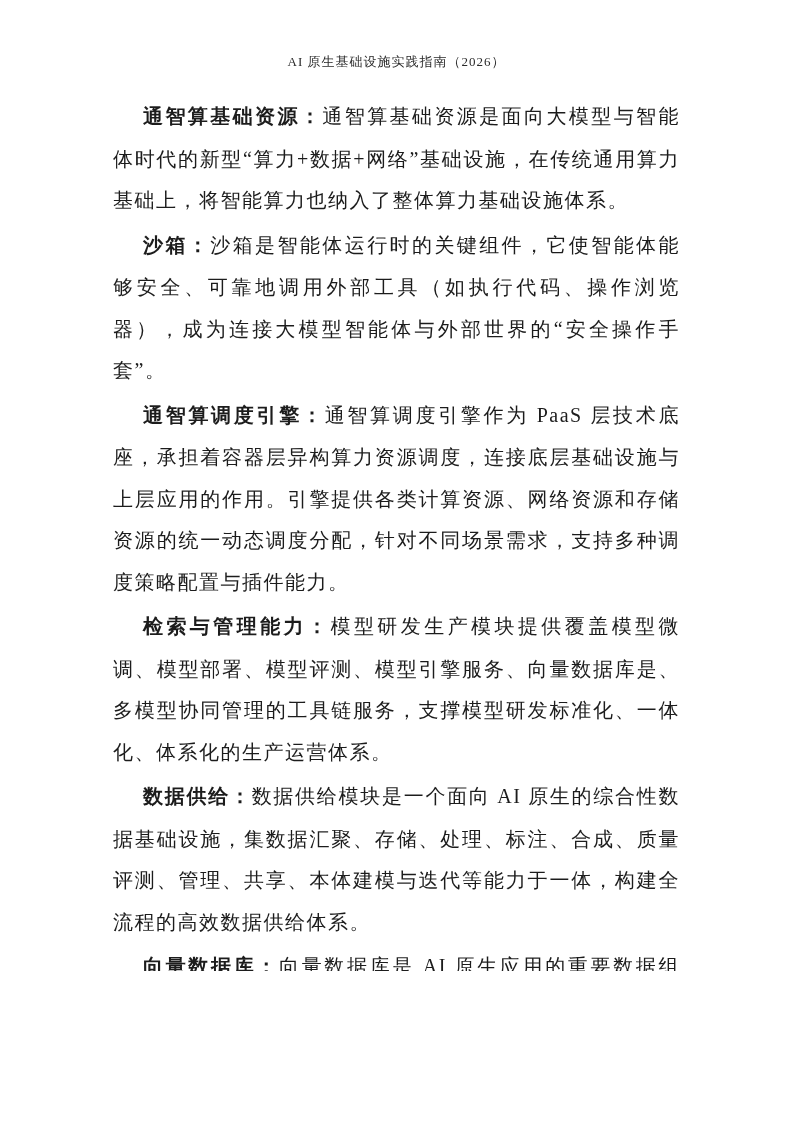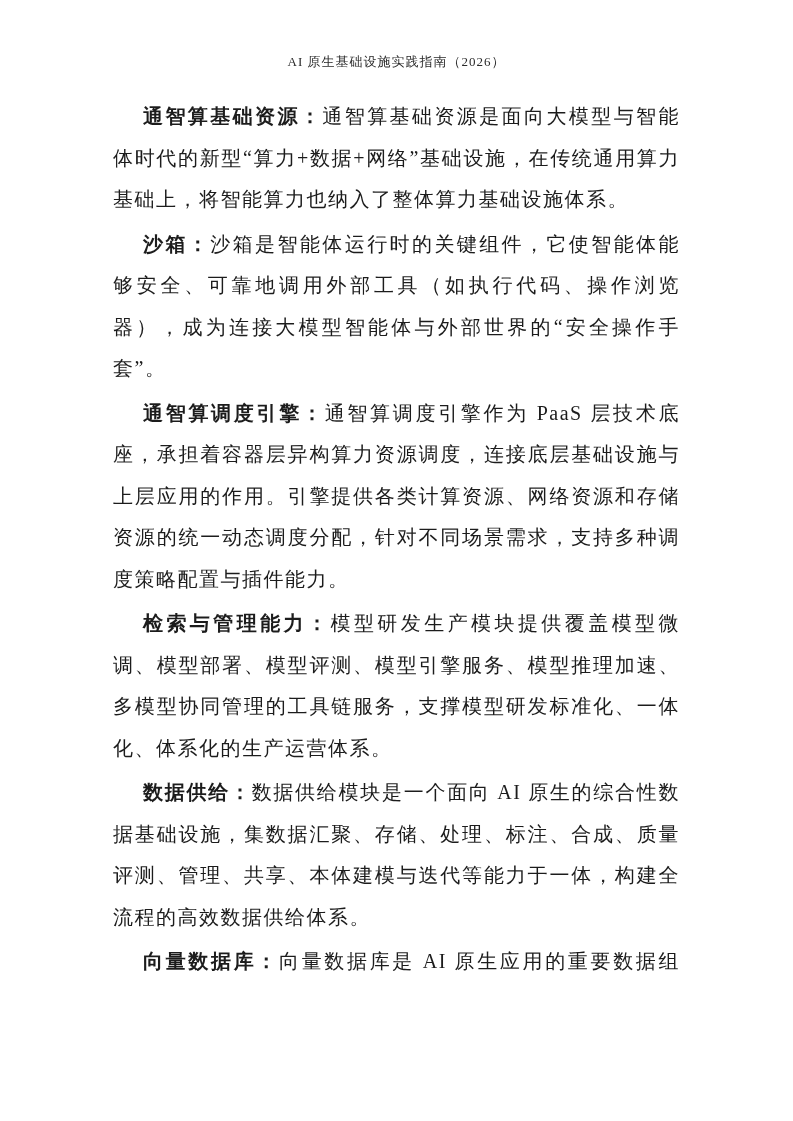--- a/index.html
+++ b/index.html
@@ -37,21 +37,21 @@
     font-size: 20px;
     line-height: 41.5px;
     text-align: justify;
     text-justify: inter-character;
     text-indent: 30px;
     letter-spacing: 1.5px;
     word-break: break-all;
   }
   .term {
     font-weight: bold;
-    font-family: Liberation Sans, sans-serif;
+    font-family: Liberation Mono, monospace;
   }
   .page-number {
     position: absolute;
     top: 1012px;
     left: 0;
     right: 0;
     text-align: right;
     font-size: 10px;
     color: #2a2a2a;
   }
@@ -64,21 +64,21 @@
   <div class="running-header">AI 原生基础设施实践指南（2026）</div>
 
   <div class="content">
 
     <p class="para"><span class="term">通智算基础资源：</span><span>通智算基础资源是面向大模型与智能体时代的新型“算力+数据+网络”基础设施，在传统通用算力基础上，将智能算力也纳入了整体算力基础设施体系。</span></p>
 
     <p class="para"><span class="term">沙箱：</span><span>沙箱是智能体运行时的关键组件，它使智能体能够安全、可靠地调用外部工具（如执行代码、操作浏览器），成为连接大模型智能体与外部世界的“安全操作手套”。</span></p>
 
     <p class="para"><span class="term">通智算调度引擎：</span><span>通智算调度引擎作为 PaaS 层技术底座，承担着容器层异构算力资源调度，连接底层基础设施与上层应用的作用。引擎提供各类计算资源、网络资源和存储资源的统一动态调度分配，针对不同场景需求，支持多种调度策略配置与插件能力。</span></p>
 
-    <p class="para"><span class="term">检索与管理能力：</span><span>模型研发生产模块提供覆盖模型微调、模型部署、模型评测、模型引擎服务、模型推理加速、多模型协同管理的工具链服务，支撑模型研发标准化、一体化、体系化的生产运营体系。</span></p>
+    <p class="para"><span class="term">检索与管理能力：</span><span>模型研发生产模块提供覆盖模型微调、模型部署、模型评测、模型引擎服务、向量数据库是、多模型协同管理的工具链服务，支撑模型研发标准化、一体化、体系化的生产运营体系。</span></p>
 
     <p class="para"><span class="term">数据供给：</span><span>数据供给模块是一个面向 AI 原生的综合性数据基础设施，集数据汇聚、存储、处理、标注、合成、质量评测、管理、共享、本体建模与迭代等能力于一体，构建全流程的高效数据供给体系。</span></p>
 
     <p class="para"><span class="term">向量数据库：</span><span>向量数据库是 AI 原生应用的重要数据组件，承担高维向量的高效存储、检索与管理能力。依托既有的关系型数据库+向量引擎深度融合能力，以及混合查询基础架构，支撑智能知识检索、检索增强生成（RAG）等各种复杂应用场景。</span></p>
 
   </div>
 
   <div class="page-number">11</div>
 
 </div>

